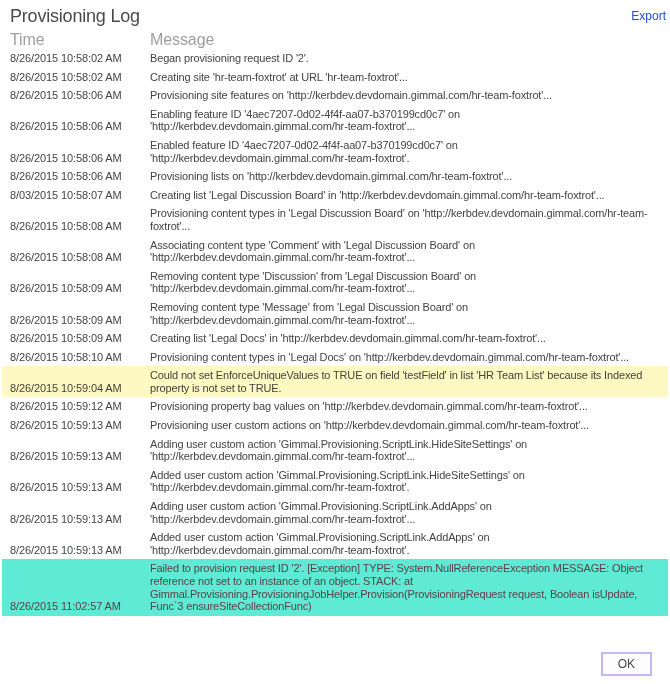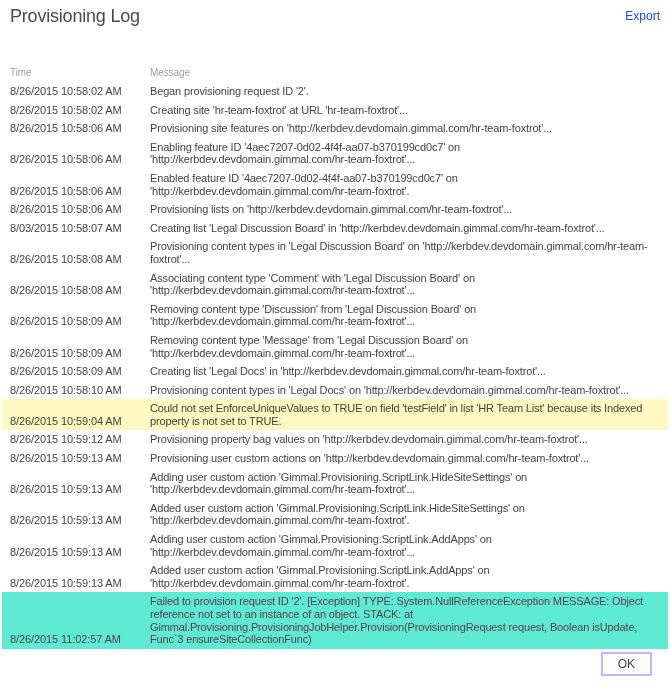--- a/index.html
+++ b/index.html
@@ -6,39 +6,39 @@
   html, body {
     width: 670px; height: 684px;
     background: #ffffff;
     font-family: "Liberation Sans", "DejaVu Sans", sans-serif;
     overflow: hidden;
   }
   .page { width: 670px; height: 684px; position: relative; padding-top: 5px; }
 
   .header {
     display: flex; align-items: flex-start; justify-content: space-between;
-    padding: 0 10px 0 10px;
+    padding: 0 4px 0 10px;
   }
   .title {
     font-size: 18px; font-weight: 400; color: #4a4a4a;
     letter-spacing: -0.2px; line-height: 22px;
   }
   .export-link {
     font-size: 12px; color: #1d4ed8; text-decoration: none;
     line-height: 18px; margin-top: 2px; cursor: pointer;
   }
 
   .thead {
     display: flex; align-items: flex-start;
     margin: 6px 2px 2px 2px; padding: 0 6px 0 8px;
   }
   .col-time { width: 140px; flex: none; }
   .col-msg  { flex: 1; }
   .thead .col-time, .thead .col-msg {
-    font-size: 10px; color: #9e9e9e; letter-spacing: -0.1px; line-height: 14px; margin-top: 33px;
+    font-size: 16px; color: #9e9e9e; letter-spacing: -0.1px; line-height: 14px;
   }
 
   .rows { margin: 2px 0 0 0; }
   .row {
     display: flex; align-items: flex-end;
     margin: 0 2px; padding: 3px 6px 3px 8px;
   }
   .cell {
     font-size: 11px; color: #444444; letter-spacing: -0.15px;
     line-height: 12.6px; white-space: pre-line;

